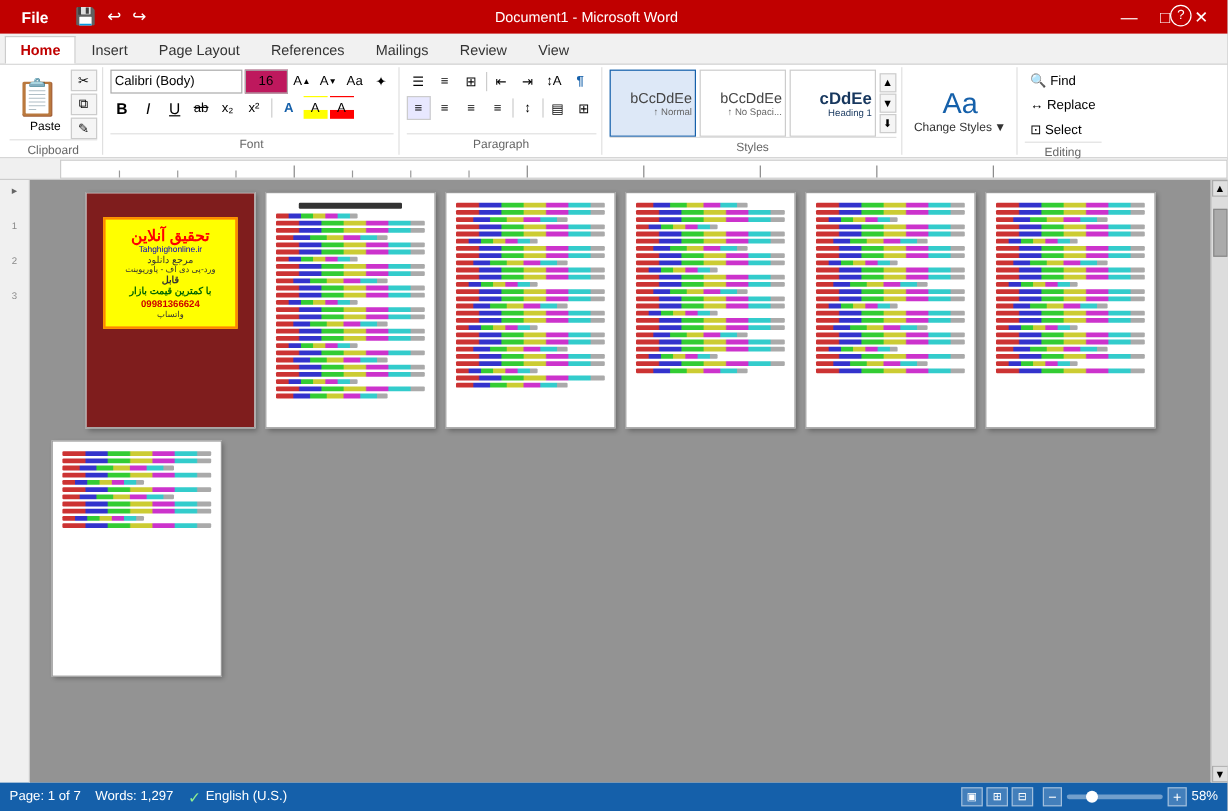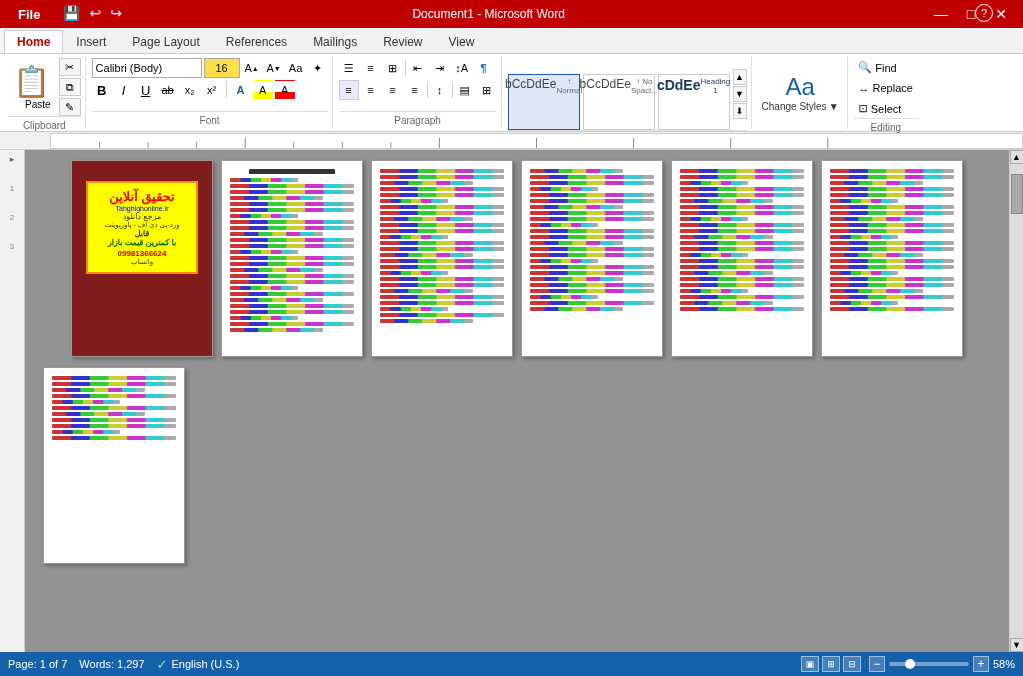--- a/index.html
+++ b/index.html
@@ -108,51 +108,50 @@
       font-size: 11px;
       padding: 0 3px;
       background: white;
     }
     .font-size-box {
       width: 36px;
       height: 20px;
       border: 1px solid #aaa;
       font-size: 11px;
       padding: 0 2px;
-      background: #fde047;
+      background: #be185d;
       text-align: center;
     }
     .icon-btn {
       width: 20px;
       height: 20px;
       border: 1px solid transparent;
       background: none;
       cursor: pointer;
       display: flex;
       align-items: center;
       justify-content: center;
       font-size: 11px;
     }
     .bold-btn { font-weight: bold; font-size: 13px; }
     .italic-btn { font-style: italic; font-size: 13px; }
     .underline-btn { text-decoration: underline; font-size: 13px; }
     .strike-btn { text-decoration: line-through; }
     .style-box {
       display: flex;
-      flex-direction: row;
-      align-items: flex-start;
+      flex-direction: column;
+      align-items: flex-end;
       justify-content: center;
       width: 72px;
       height: 56px;
       border: 1px solid #ccc;
       background: white;
       cursor: pointer;
       padding: 2px;
       font-size: 11px;
-      margin-top: 16px;
     }
     .styles-scroll-btn {
       width: 14px;
       height: 16px;
       border: 1px solid #ccc;
       background: #f5f5f5;
       cursor: pointer;
       font-size: 9px;
       display: flex;
       align-items: center;

